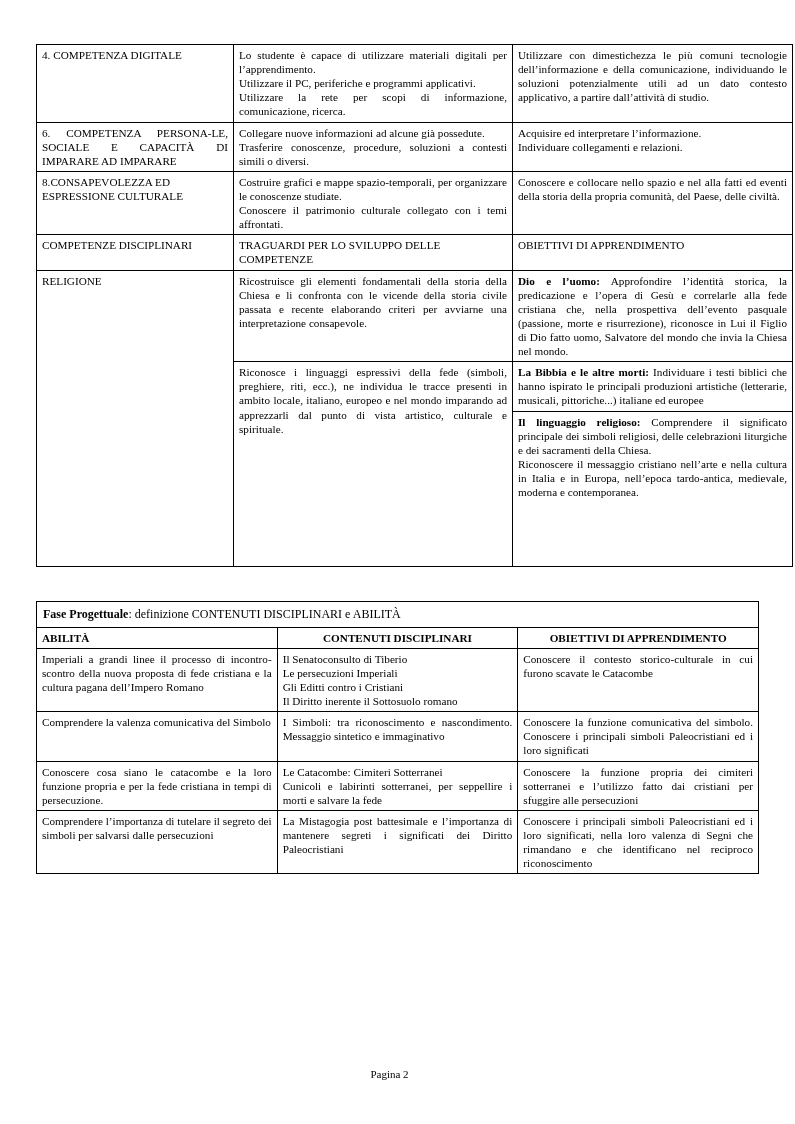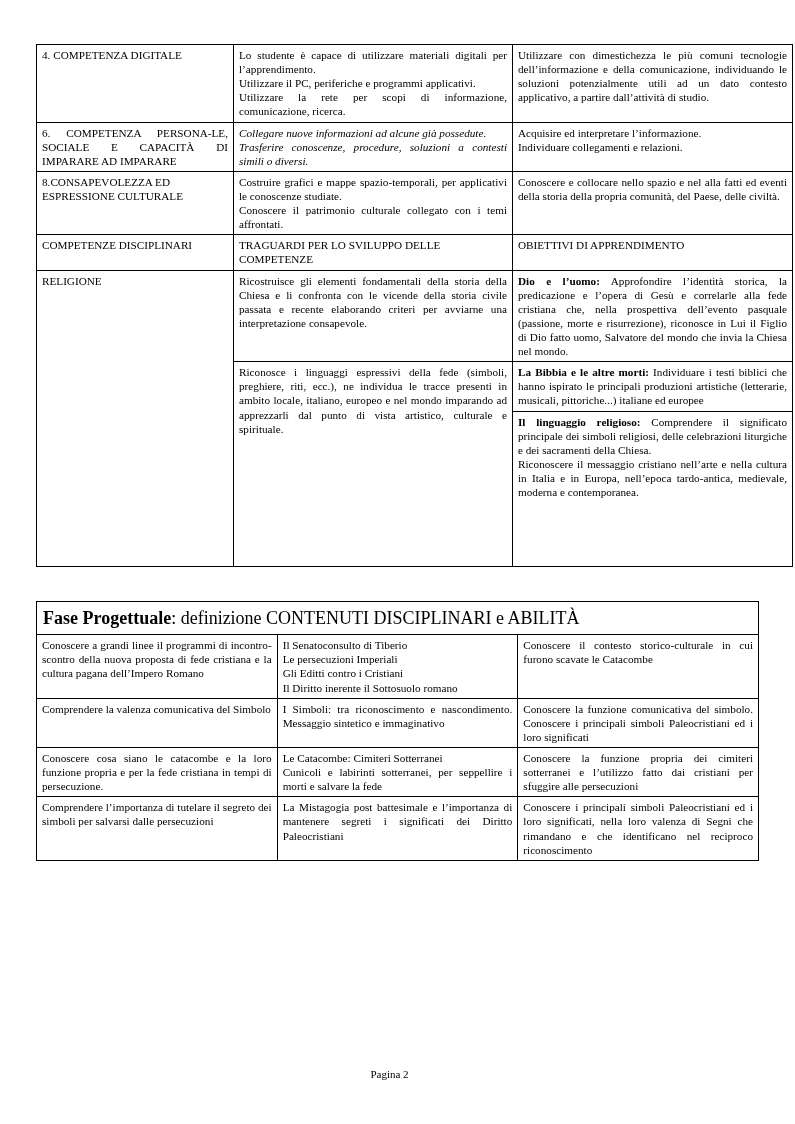--- a/index.html
+++ b/index.html
@@ -53,21 +53,21 @@
   .nohyph { hyphens: none; }
   b { font-weight: bold; }
 
   .spacer { height: 34px; }
 
   .tbl2 { width: 723px; }
   .tbl2 td.c1 { width: 206px; }
   .tbl2 td.c2 { width: 256px; }
   .tbl2 td.c3 { width: 261px; }
   .tbl2 .titlerow td {
-    font-size: 18px;
+    font-size: 12px;
     padding: 5px 6px;
     text-align: left;
     hyphens: none;
   }
   .tbl2 .titlerow b { font-weight: bold; }
   .tbl2 .headrow td {
     font-variant: small-caps;
     font-weight: bold;
     text-align: left;
     hyphens: none;
@@ -94,28 +94,28 @@
     <tbody>
       <tr>
         <td class="c1 smallcaps nohyph">4. COMPETENZA DIGITALE</td>
         <td class="c2 nohyph" style="white-space: pre-line;">Lo studente è capace di utilizzare materiali digitali per l’apprendimento.
 Utilizzare il PC, periferiche e programmi applicativi.
 Utilizzare la rete per scopi di informazione, comunicazione, ricerca.</td>
         <td class="c3">Utilizzare con dimestichezza le più comuni tecnologie dell’informazione e della comunicazione, individuando le soluzioni potenzialmente utili ad un dato contesto applicativo, a partire dall’attività di studio.</td>
       </tr>
       <tr>
         <td class="c1 smallcaps just">6. COMPETENZA PERSONA-LE, SOCIALE E CAPACITÀ DI IMPARARE AD IMPARARE</td>
-        <td class="c2 nohyph" style="white-space: pre-line; font-style: italic;">Collegare nuove informazioni ad alcune già possedute.
+        <td class="c2 nohyph" style="white-space: pre-line;">Collegare nuove informazioni ad alcune già possedute.
 Trasferire conoscenze, procedure, soluzioni a contesti simili o diversi.</td>
         <td class="c3 nohyph" style="white-space: pre-line;">Acquisire ed interpretare l’informazione.
 Individuare collegamenti e relazioni.</td>
       </tr>
       <tr>
         <td class="c1 smallcaps nohyph">8.CONSAPEVOLEZZA ED ESPRESSIONE CULTURALE</td>
-        <td class="c2 nohyph" style="white-space: pre-line;">Costruire grafici e mappe spazio-temporali, per applicativi le conoscenze studiate.
+        <td class="c2 nohyph" style="white-space: pre-line;">Costruire grafici e mappe spazio-temporali, per organizzare le conoscenze studiate.
 Conoscere il patrimonio culturale collegato con i temi affrontati.</td>
         <td class="c3">Conoscere e collocare nello spazio e nel alla fatti ed eventi della storia della propria comunità, del Paese, delle civiltà.</td>
       </tr>
       <tr>
         <td class="c1 hdr-smallcaps">COMPETENZE DISCIPLINARI</td>
         <td class="c2 hdr-smallcaps">TRAGUARDI PER LO SVILUPPO DELLE COMPETENZE</td>
         <td class="c3 hdr-smallcaps">OBIETTIVI DI APPRENDIMENTO</td>
       </tr>
       <tr>
         <td class="c1 smallcaps nohyph" rowspan="3">RELIGIONE</td>
@@ -133,22 +133,27 @@
     </tbody>
   </table>
 
   <div class="spacer"></div>
 
   <table class="tbl2">
     <tbody>
       <tr class="titlerow">
         <td colspan="3"><b>Fase Progettuale</b><span>: definizione  CONTENUTI DISCIPLINARI e ABILITÀ</span></td>
       </tr>
+      <tr class="headrow">
+        <td class="c1">ABILITÀ</td>
+        <td class="c2">CONTENUTI DISCIPLINARI</td>
+        <td class="c3">OBIETTIVI DI APPRENDIMENTO</td>
+      </tr>
       <tr>
-        <td class="c1">Conoscere a grandi linee il programmi di incontro-scontro della nuova proposta di fede cristiana e la cultura pagana dell’Impero Romano</td>
+        <td class="c1">Imperiali a grandi linee il processo di incontro-scontro della nuova proposta di fede cristiana e la cultura pagana dell’Impero Romano</td>
         <td class="c2 nohyph" style="white-space: pre-line;">Il Senatoconsulto di Tiberio
 Le persecuzioni Imperiali
 Gli Editti contro i Cristiani
 Il Diritto inerente il Sottosuolo romano</td>
         <td class="c3">Conoscere il contesto storico-culturale in cui furono scavate le Catacombe</td>
       </tr>
       <tr>
         <td class="c1">Comprendere la valenza comunicativa del Simbolo</td>
         <td class="c2">I Simboli: tra riconoscimento e nascondimento. Messaggio sintetico e immaginativo</td>
         <td class="c3">Conoscere la funzione comunicativa del simbolo. Conoscere i principali simboli Paleocristiani ed i loro significati</td>

